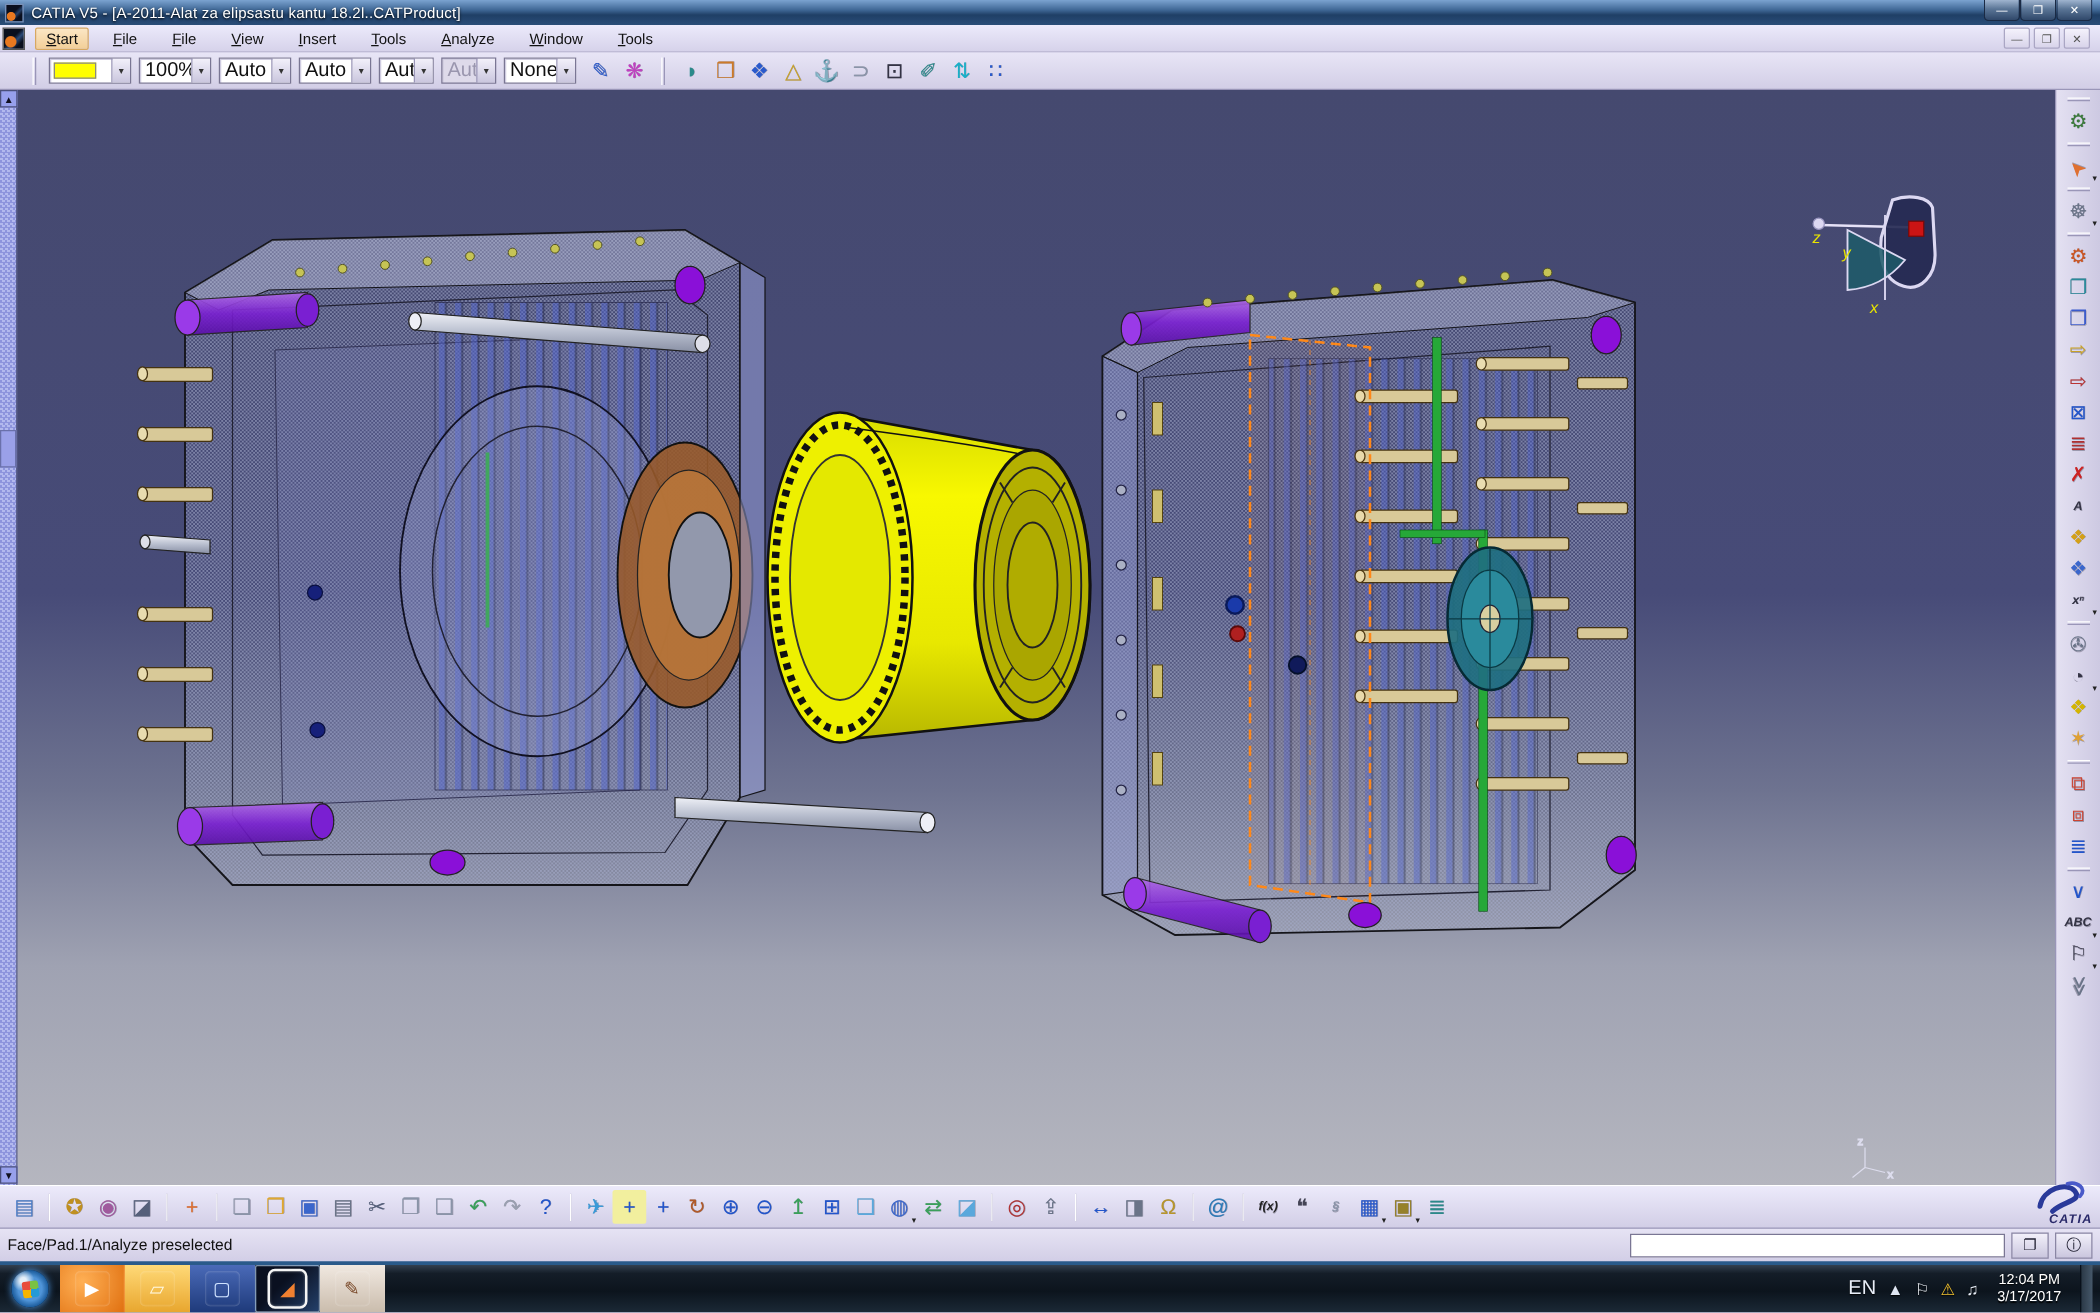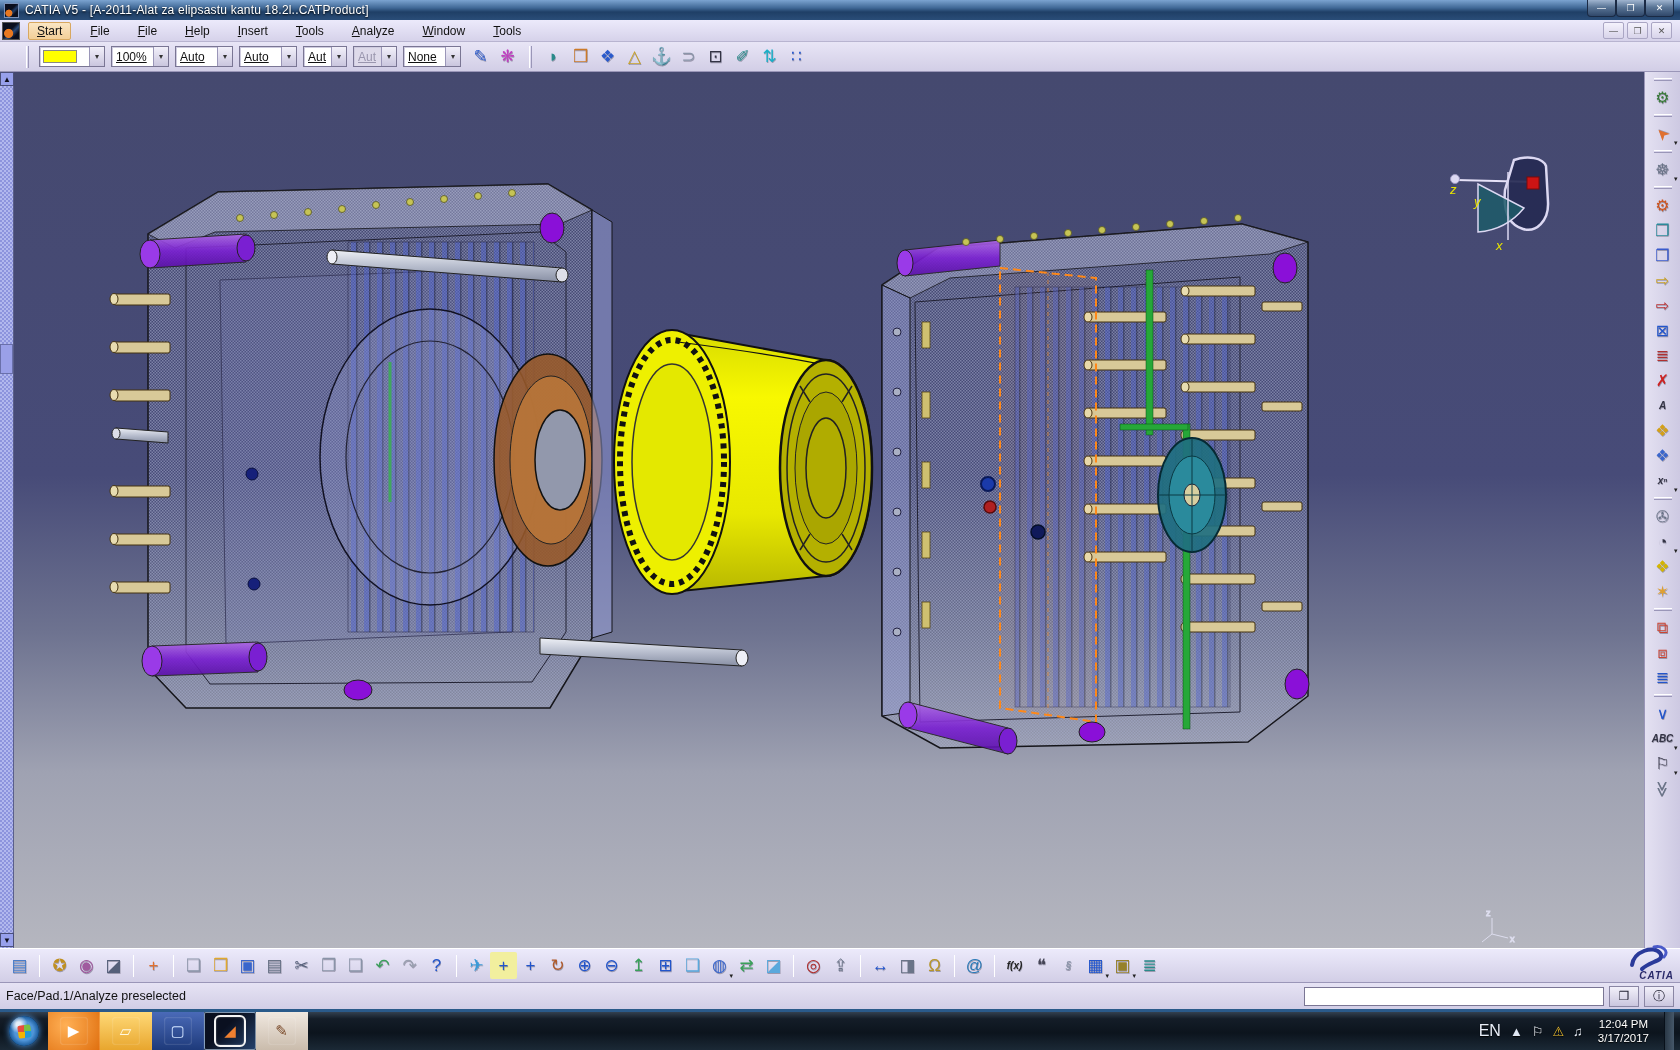--- a/index.html
+++ b/index.html
@@ -33,21 +33,21 @@
   .cbtn2 { width:21px; height:17px; display:flex; align-items:center; justify-content:center; font-size:9px;
     color:#555; background:linear-gradient(180deg,#f4f2fc,#d8d4ea); border:1px solid #aaa6c4; border-radius:2px; cursor:pointer; }
 
   
   .toolbar-top { position:absolute; left:0; top:42px; width:1680px; height:30px;
     background:linear-gradient(180deg,#e8e5f6,#d2cee6); border-bottom:1px solid #9a96b8;
     display:flex; align-items:center; padding-left:26px; }
   .tb-grip { width:3px; height:22px; border-left:1px solid #fff; border-right:1px solid #9a96b8; margin-right:10px; }
   .combo { height:21px; background:#fff; border:1px solid #7a7694; box-shadow:inset 1px 1px 0 #cfcce0;
     display:inline-flex; align-items:center; margin-right:6px; cursor:pointer; position:relative; }
-  .combo .cval { flex:1; padding:0 4px; color:#111; font-size:12px; white-space:nowrap; overflow:hidden;text-decoration:underline; }
+  .combo .cval { flex:1; padding:0 4px; color:#111; font-size:16px; white-space:nowrap; overflow:hidden; }
   .combo .cbtn { width:15px; height:100%; background:linear-gradient(180deg,#f2f0fa,#cac6de);
     border-left:1px solid #9a96b8; font-size:8px; color:#333; display:flex; align-items:center; justify-content:center; }
   .combo .swatch { width:34px; height:13px; margin:0 3px; border:1px solid #888; }
   .combo.disabled { background:#dedaea; }
   .combo.disabled .cval { color:#9a96ae; }
 
   .tbi { display:inline-flex; align-items:center; justify-content:center; width:27px; height:26px;
     font-size:17px; cursor:pointer; position:relative; border-radius:2px; }
   .tbi .g { line-height:1; text-shadow:0.5px 0.5px 0 rgba(40,40,60,.35); }
   .tbi .g.small { font-size:10px; font-style:italic; font-weight:bold; }
@@ -137,21 +137,21 @@
     </span>
 </div>
 
 <div class="menubar">
   <span class="appicon"></span>
   <span style="display:flex">
 
   <span class="menu-item active"><span>Start</span></span>
       <span class="menu-item"><span>File</span></span>
       <span class="menu-item"><span>File</span></span>
-      <span class="menu-item"><span>Help</span></span>
+      <span class="menu-item"><span>View</span></span>
       <span class="menu-item"><span>Insert</span></span>
       <span class="menu-item"><span>Tools</span></span>
       <span class="menu-item"><span>Analyze</span></span>
       <span class="menu-item"><span>Window</span></span>
       <span class="menu-item"><span>Tools</span></span>
     </span>
   <span class="childbtns">
 
   <span class="cbtn2">
         <span class="g">—</span>

